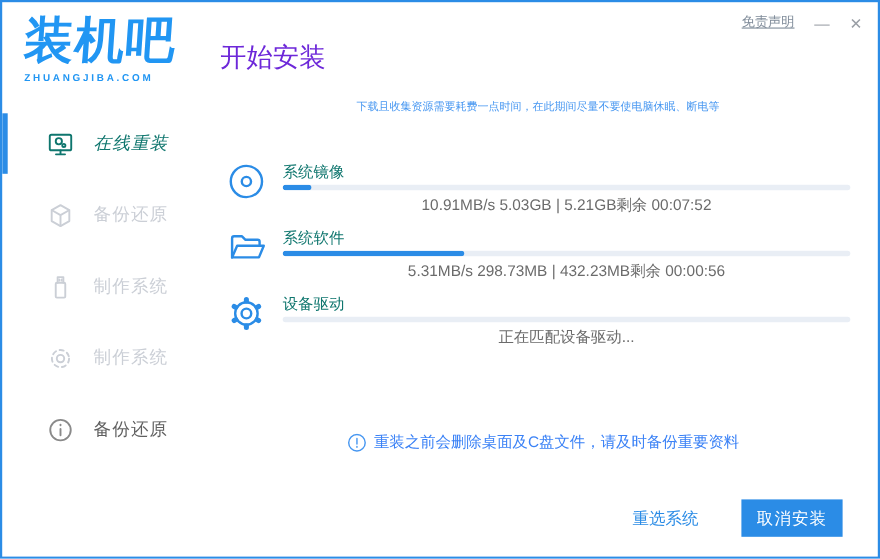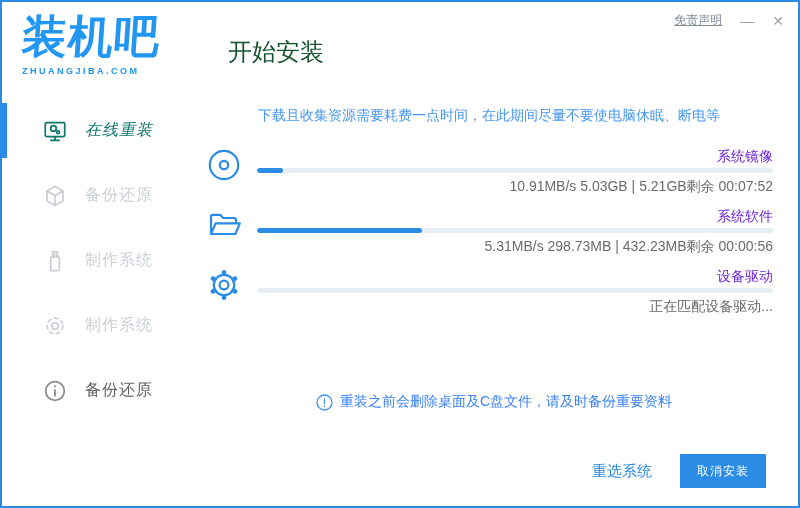--- a/index.html
+++ b/index.html
@@ -9,60 +9,60 @@
     position:relative; width:800px; height:508px;
     border:2px solid #2b8ce6; background:#fff; overflow:hidden;
   }
   
   .header { position:relative; height:88px; }
   .logo { position:absolute; left:20px; top:6px; width:150px; color:#2196f3; cursor:default; }
   .logo-brand { font-size:45px; font-weight:bold; line-height:58px; letter-spacing:1px;
     transform:skewX(-4deg); display:inline-block; }
   .logo-domain { display:block; text-align:left; font-size:9px; font-weight:bold;
     letter-spacing:2.5px; color:#2196f3; margin-top:0; }
-  .page-title { position:absolute; left:198px; top:34px; font-size:24px; color:#14532d;margin-left:28px; }
+  .page-title { position:absolute; left:198px; top:34px; font-size:24px; color:#6d28d9; }
   .titlebar-controls { position:absolute; top:10px; right:14px; display:flex; align-items:center; gap:18px; }
   .disclaimer { font-size:12px; color:#7f8b99; text-decoration:underline; cursor:pointer; }
   .win-btn { font-size:14px; color:#9a9fa6; line-height:14px; cursor:pointer; }
   
   .body-row { position:absolute; top:88px; left:2px; right:2px; bottom:2px; display:flex; }
   .sidebar { width:188px; padding-top:8px; flex:none; }
   .side-item { position:relative; height:65px; display:flex; align-items:center;
     padding-left:38px; color:#cbcfd6; cursor:pointer; }
   .side-item .icon { width:26px; height:26px; flex:none; }
   .side-item .icon svg { width:100%; height:100%; display:block; }
   .side-item .lbl { margin-left:17px; font-size:16px; letter-spacing:1px; }
   .side-item.active { color:#0f766e;font-style:italic; }
   .side-item.dark { color:#5f5f5f; }
   .side-item.dark .icon { color:#8a8a8a; }
   .active-bar { position:absolute; left:-2px; top:5px; width:5px; height:55px; background:#2b8ce6; }
   
   .main { position:relative; flex:1; }
-  .notice { position:absolute; top:17px; left:0; right:10px; text-align:center;
-    font-size:14px; color:#4797f1; }
+  .notice { position:absolute; top:0; left:0; right:10px; text-align:center;
+    font-size:10px; color:#4797f1; }
   .tasks { position:absolute; top:58px; left:15px; right:23px;
     display:flex; flex-direction:column; gap:13px; }
   .task { display:flex; gap:16px; }
   .task-icon { width:34px; height:34px; flex:none; color:#2b8ce6; }
   .task-icon svg { width:100%; height:100%; display:block; }
   .task-body { flex:1; min-width:0; }
-  .task-title { font-size:14px; color:#6d28d9; line-height:17px;text-align:right; }
+  .task-title { font-size:14px; color:#0f766e; line-height:17px; }
   .bar-track { margin-top:3px; height:5px; background:#e9eef5; border-radius:3px; overflow:hidden; }
   .bar-fill { height:100%; background:#2b8ce6; border-radius:3px; width:0; }
-  .task-info { margin-top:4px; display:flex; justify-content:flex-end;
+  .task-info { margin-top:4px; display:flex; justify-content:center;
     font-size:14px; color:#6b6b6b; line-height:18px; }
   .note { position:absolute; top:303px; left:0; right:0; display:flex;
     justify-content:center; align-items:center; gap:7px; color:#3b82f6; font-size:14px; }
   .note-icon { width:17px; height:17px; flex:none; }
   .note-icon svg { width:100%; height:100%; display:block; }
   
-  .footer { position:absolute; right:30px; bottom:16px; display:flex; align-items:center; gap:28px; }
+  .footer { position:absolute; right:30px; bottom:16px; display:flex; align-items:center; gap:39px; }
   .link-btn { font-size:15px; color:#2b8ce6; cursor:pointer; }
   .primary-btn { min-width:86px; height:34px; padding:0 14px; background:#2b8ce6; color:#fff;
-    font-size:12px; border:none; cursor:pointer; font-family:inherit; letter-spacing:1px; }
+    font-size:15px; border:none; cursor:pointer; font-family:inherit; letter-spacing:1px; }
 </style>
 </head>
 <body>
 
 <div class="window">
 
   <div class="header">
     <div class="logo">
       <span class="logo-brand">装机吧</span>
       <span class="logo-domain">ZHUANGJIBA.COM</span>

